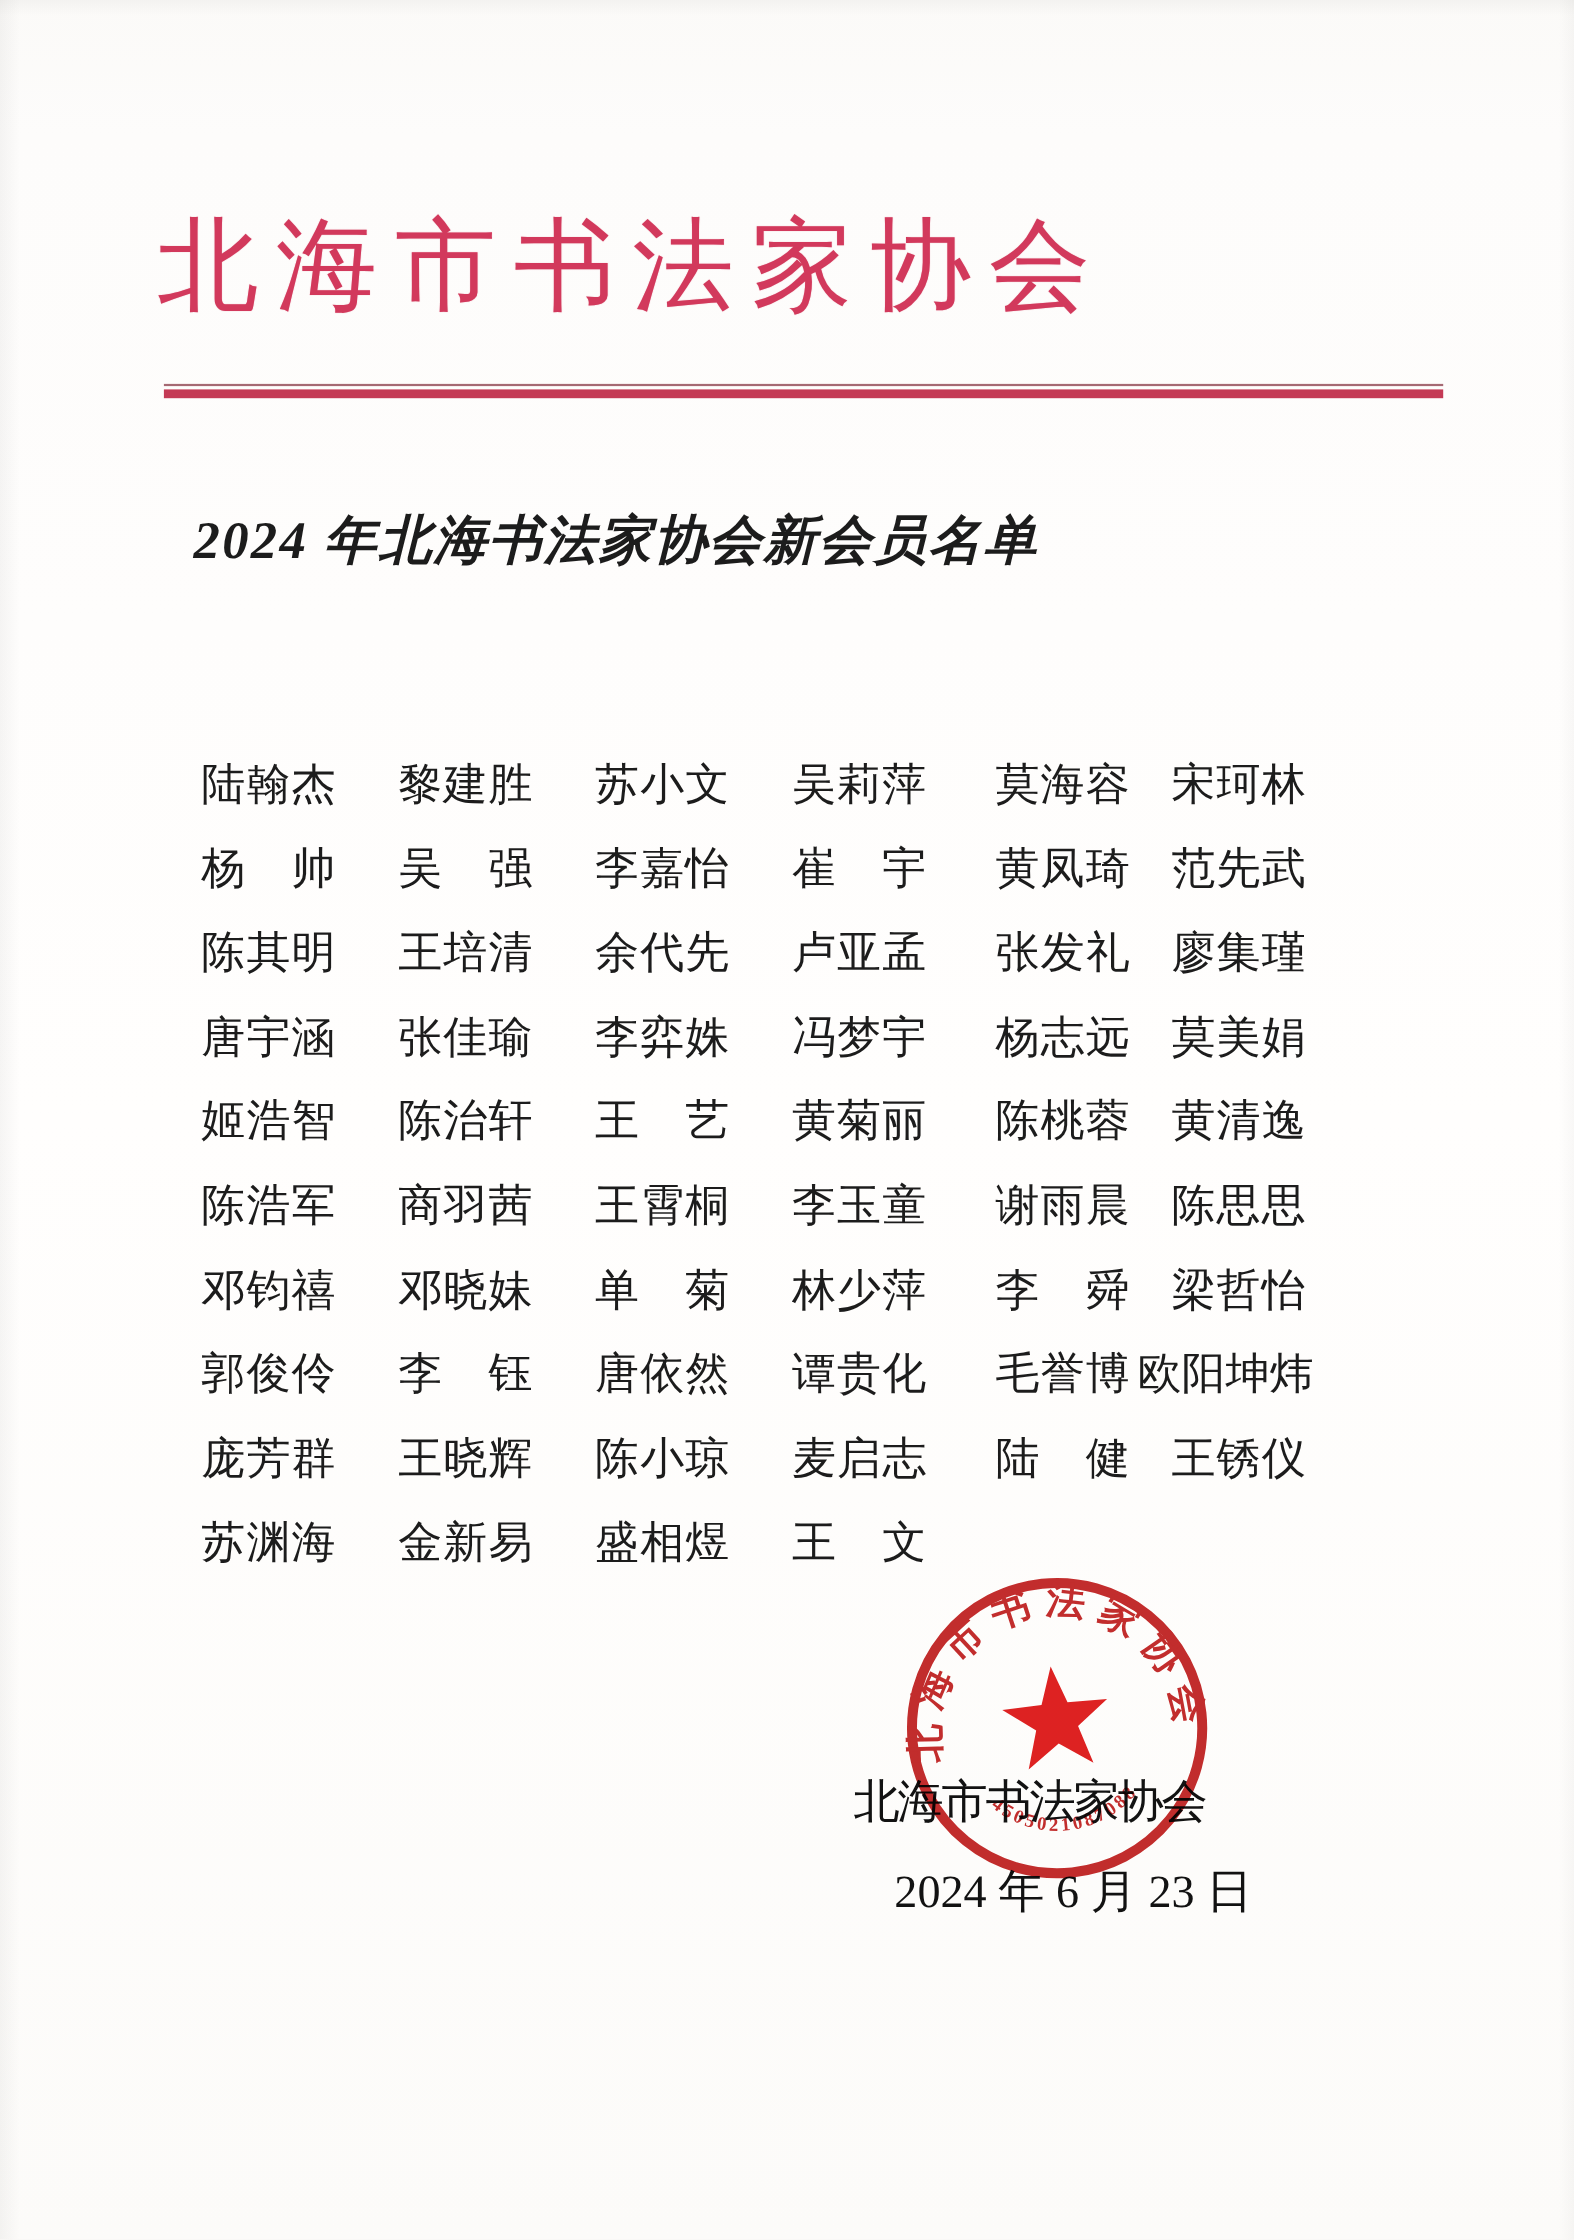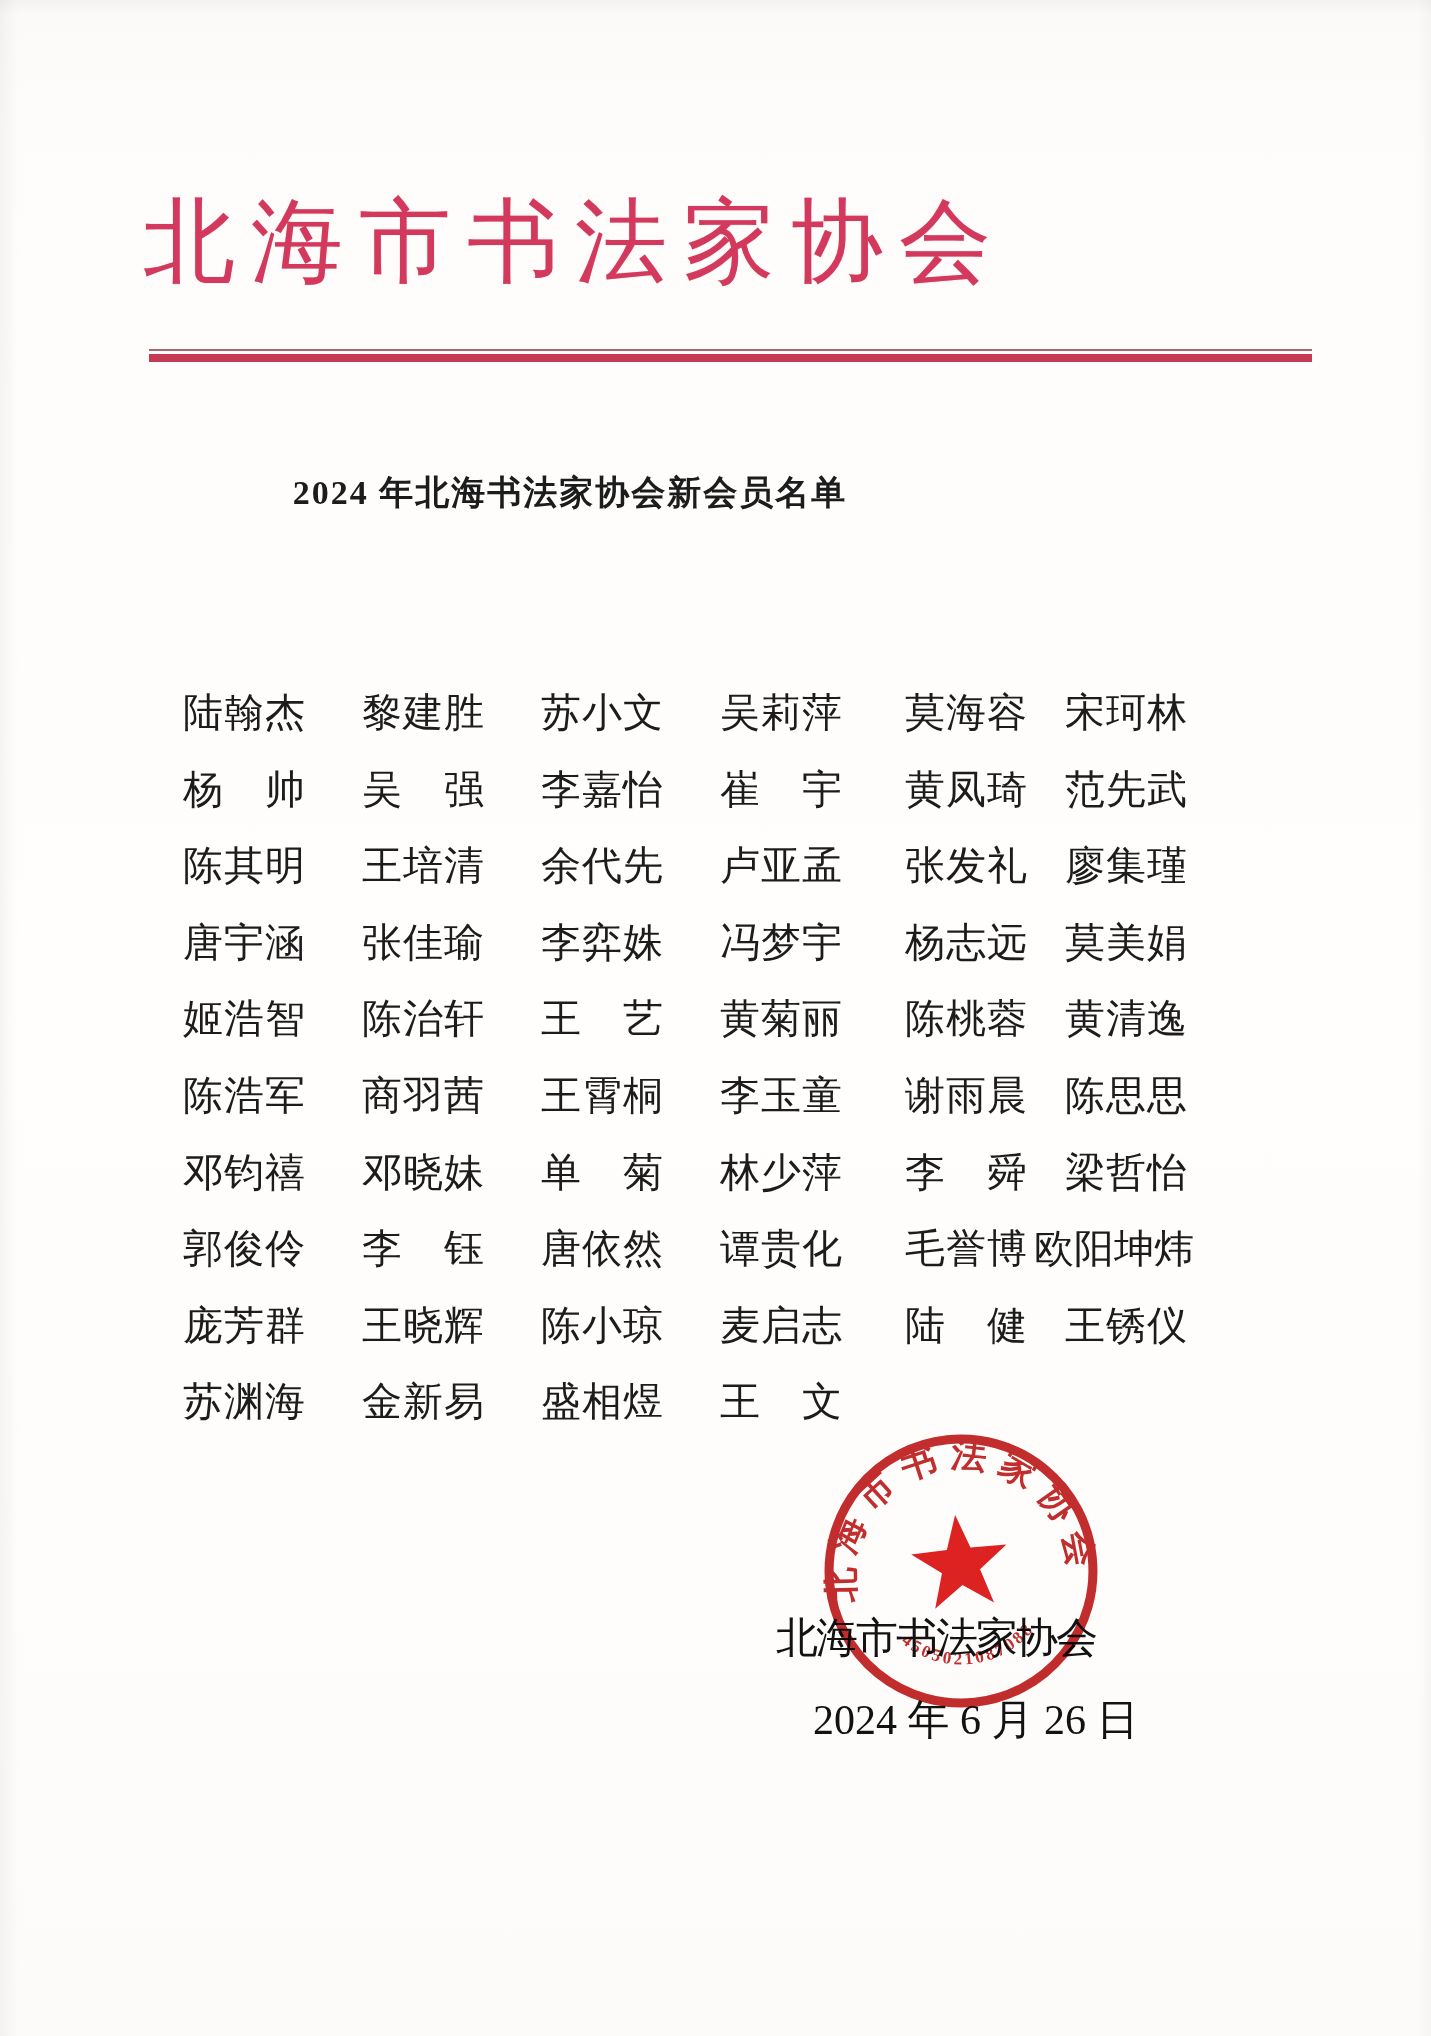--- a/index.html
+++ b/index.html
@@ -24,23 +24,23 @@
   .header{
     position:absolute;left:143px;top:196px;width:860px;
     font-size:92px;line-height:1;color:var(--header-red,#d2395c);
     letter-spacing:16px;white-space:nowrap;font-weight:500;
     text-shadow:0 0 1px rgba(210,57,92,.45);
   }
   .rule{position:absolute;left:149px;top:349px;width:1163px;}
   .rule-thin{height:2px;background:#8e4350;opacity:.8;}
   .rule-thick{height:8px;margin-top:3px;background:var(--rule-red,#c43a55);}
   .title{
-    position:absolute;left:0;top:463px;width:1120px;margin:10px;
-    text-align:center;font-size:34px;line-height:1.2;color:var(--ink,#1c1c1c);
-    font-weight:700;letter-spacing:2px;white-space:nowrap;
+    position:absolute;left:0;top:463px;width:1120px;margin:0;
+    text-align:center;font-size:48px;line-height:1.2;color:var(--ink,#1c1c1c);
+    font-weight:700;letter-spacing:2px;white-space:nowrap;font-style:italic;
   }
   .subtitle{
     position:absolute;left:0;top:550px;width:1120px;
     text-align:center;font-size:44px;color:var(--ink,#1c1c1c);
     font-weight:700;letter-spacing:2px;
   }
   .grid{position:absolute;left:0;top:693px;width:1431px;height:780px;}
   .name{
     position:absolute;display:flex;justify-content:space-between;
     font-size:40px;line-height:1;color:var(--ink,#1c1c1c);
@@ -356,21 +356,21 @@
         <span>煜</span>
       </div>
       <div class="name" style="left: 720px; top: 689px; width: 122px;">
         <span>王</span>
         <span>文</span>
       </div>
     </div>
 
   <div class="signature">北海市书法家协会</div>
 
-  <div class="date">2024 年 6 月 26 日</div>
+  <div class="date">2024 年 6 月 23 日</div>
 
   <svg class="seal" viewBox="0 0 280 280" aria-hidden="true">
     <circle cx="140" cy="140" r="131" fill="none" stroke="#c01f1f" stroke-width="9"></circle>
     <polygon fill="#dd1414" points="140,84 151.8,117.8 187.6,118.6 159,140.2 169.4,174.5 140,154 110.6,174.5 121,140.2 92.5,118.6 128.2,117.8"></polygon>
     <path id="sealTopArc" d="M 40,186 A 108,108 0 1 1 240,186" fill="none"></path>
     <path id="sealBottomArc" d="M 55,176 A 92,92 0 0 0 225,176" fill="none"></path>
     <text fill="#c01f1f" font-size="35" font-weight="700" letter-spacing="11">
       <textPath href="#sealTopArc" startOffset="50%" text-anchor="middle">北海市书法家协会</textPath>
     </text>
     <text fill="#c01f1f" font-size="17" font-weight="700" letter-spacing="3">

